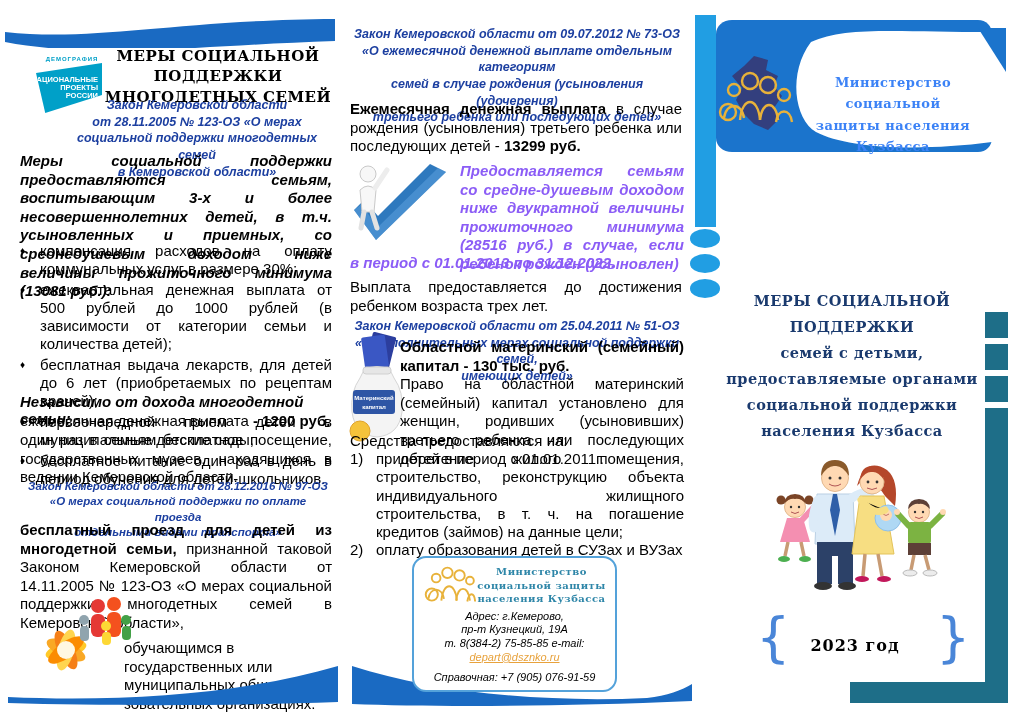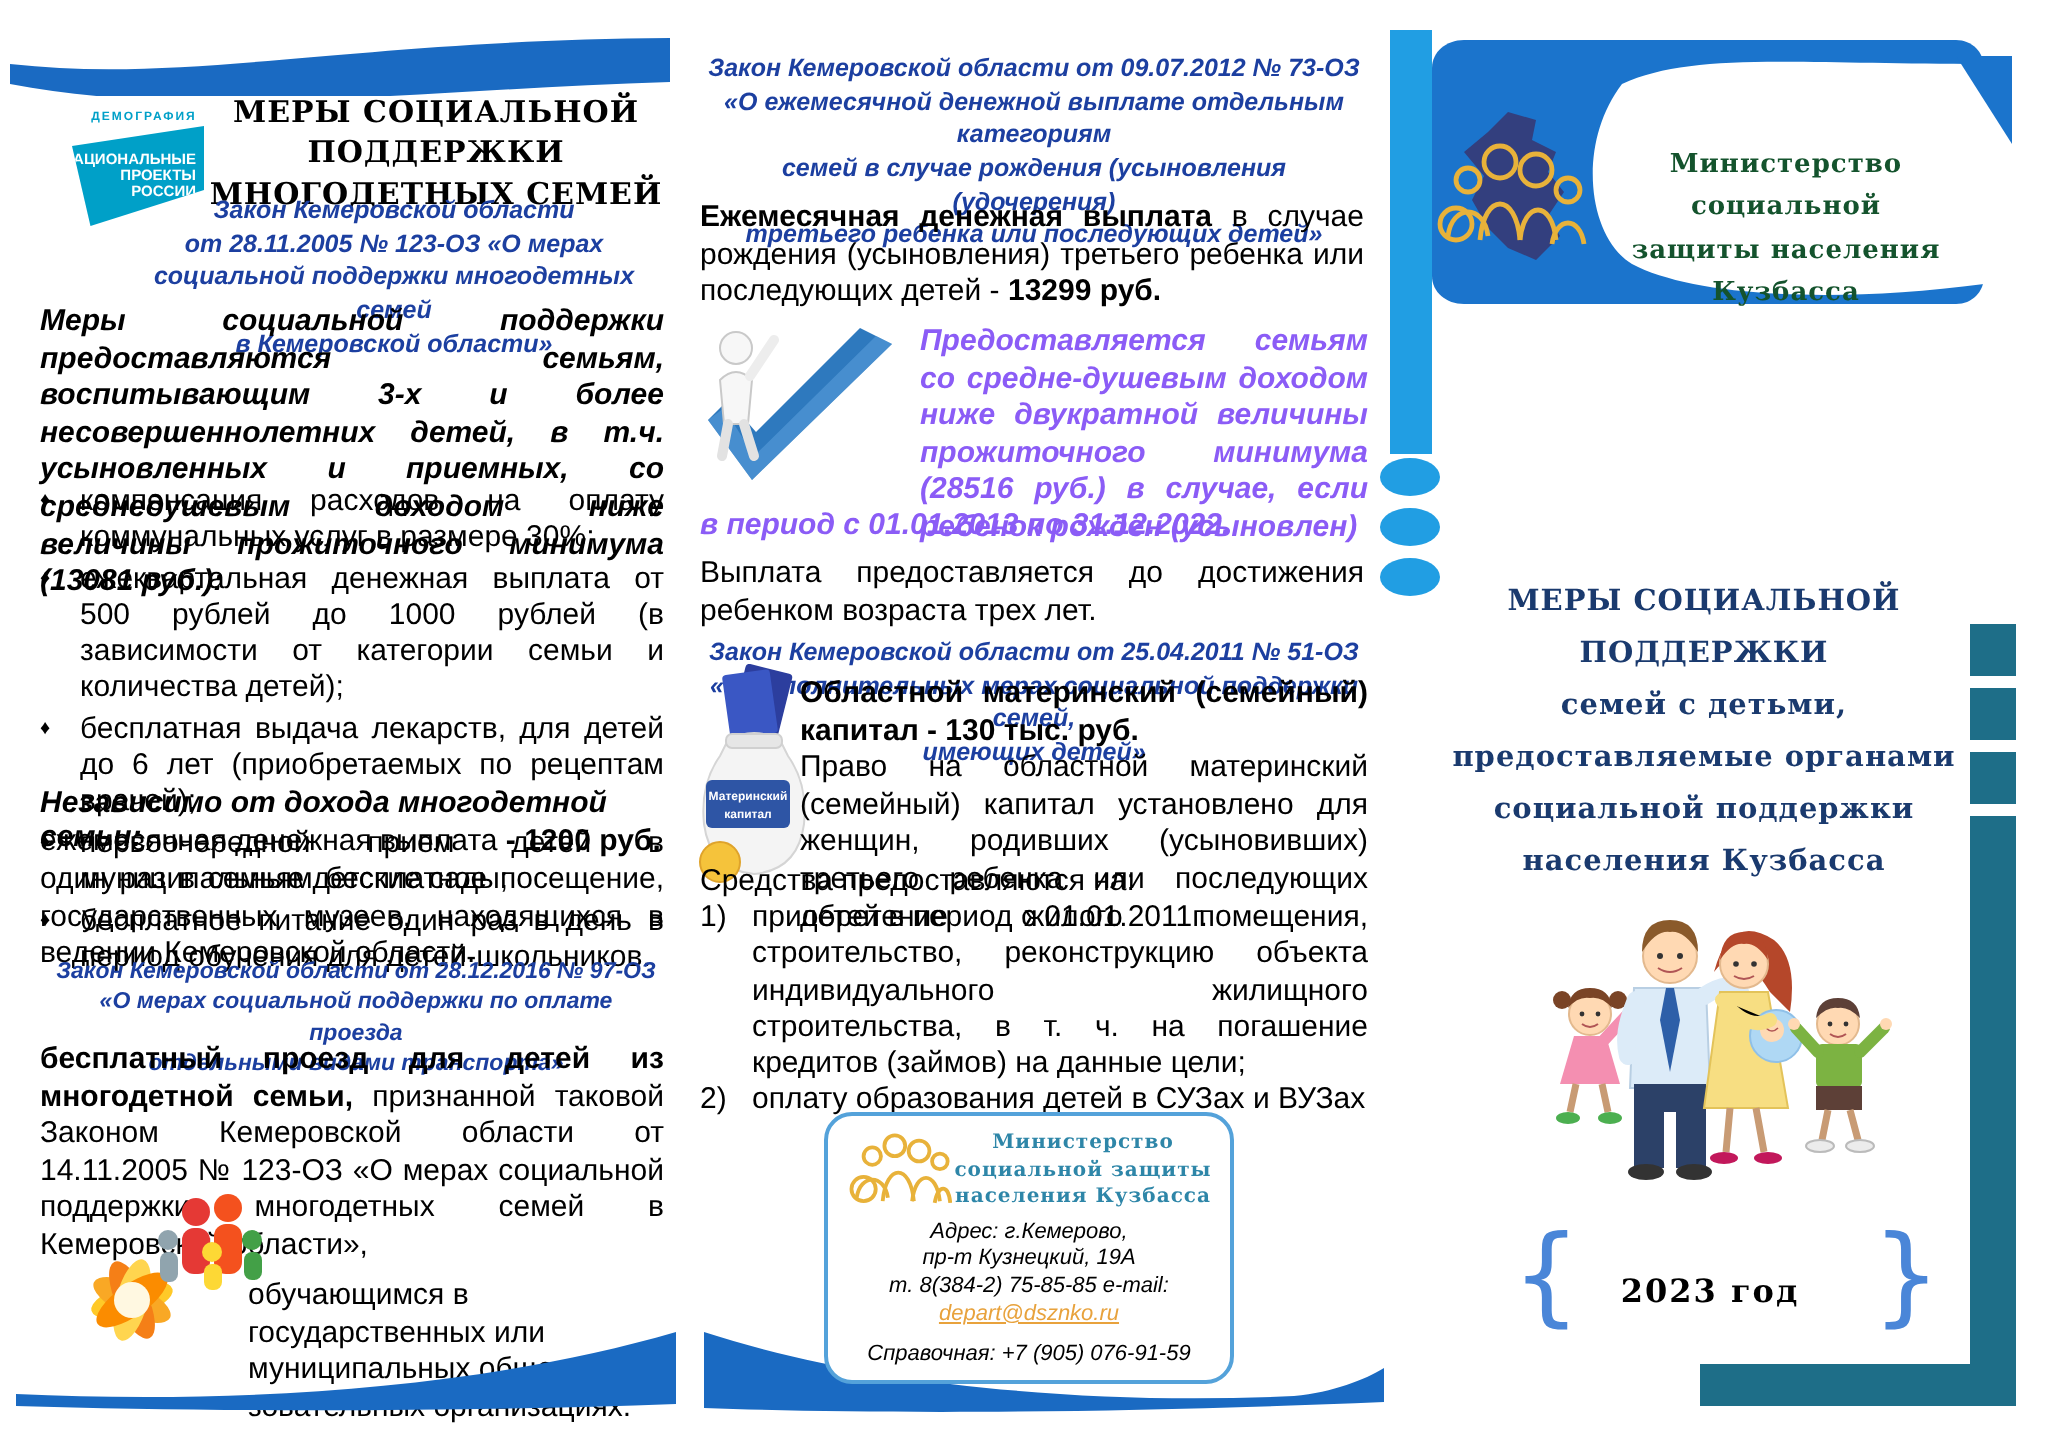--- a/index.html
+++ b/index.html
@@ -229,21 +229,21 @@
     <path d="M44,100 C46,80 60,80 62,100"></path>
       <path d="M60,102 C62,88 74,88 76,102"></path>
     <circle cx="12" cy="92" r="8"></circle>
   </g>
 </svg>
 
 <div class="abs" style="left:978px;top:28px;width:28px;height:44px;background:#1B74CC;
             clip-path:polygon(0 0,100% 0,100% 100%);"></div>
 
 <div class="abs slab pre" style="left:795px;top:72px;width:196px;text-align:center;font-size:13px;line-height:1.65;
-            color:#14532d;letter-spacing:0.5px;">Министерство социальной
+            color:#3b82f6;letter-spacing:0.5px;">Министерство социальной
 защиты населения
 Кузбасса</div>
 
 <div class="abs slab pre" style="left:726px;top:288px;width:252px;text-align:center;font-size:14.5px;line-height:1.8;
             color:#1A3A6E;letter-spacing:0.5px;">МЕРЫ СОЦИАЛЬНОЙ ПОДДЕРЖКИ
 семей с детьми,
 предоставляемые органами
 социальной поддержки
 населения Кузбасса</div>
 

